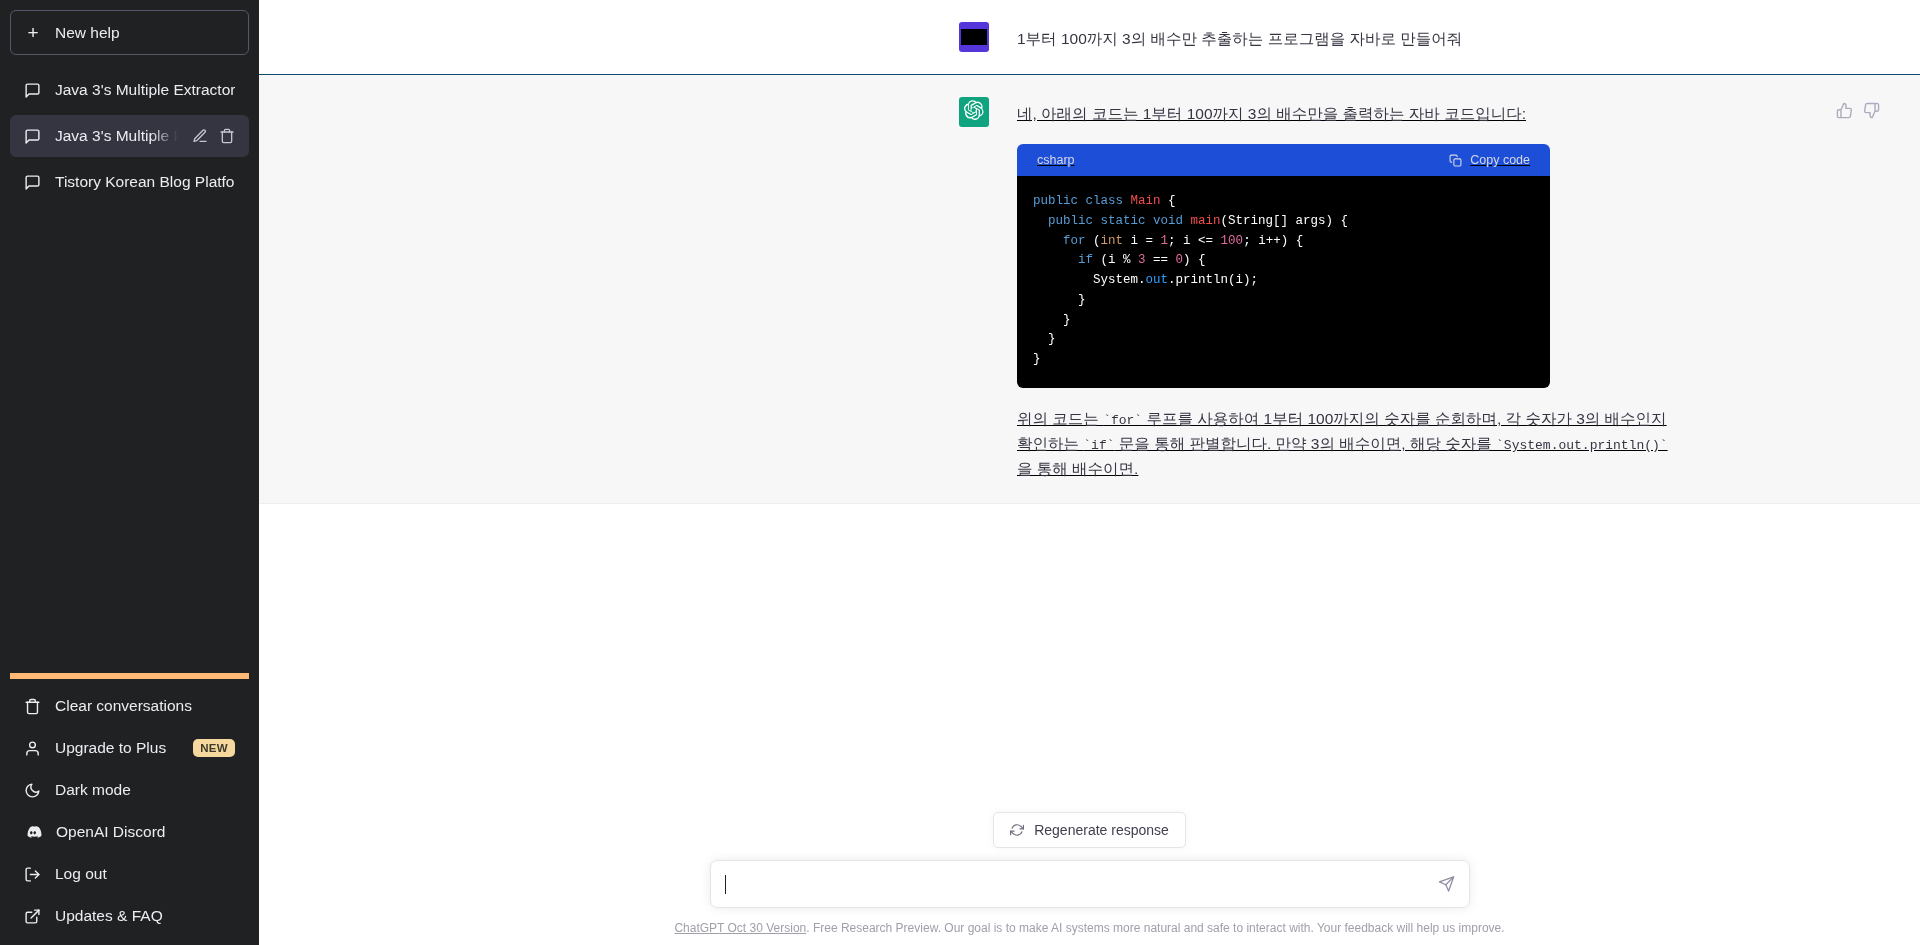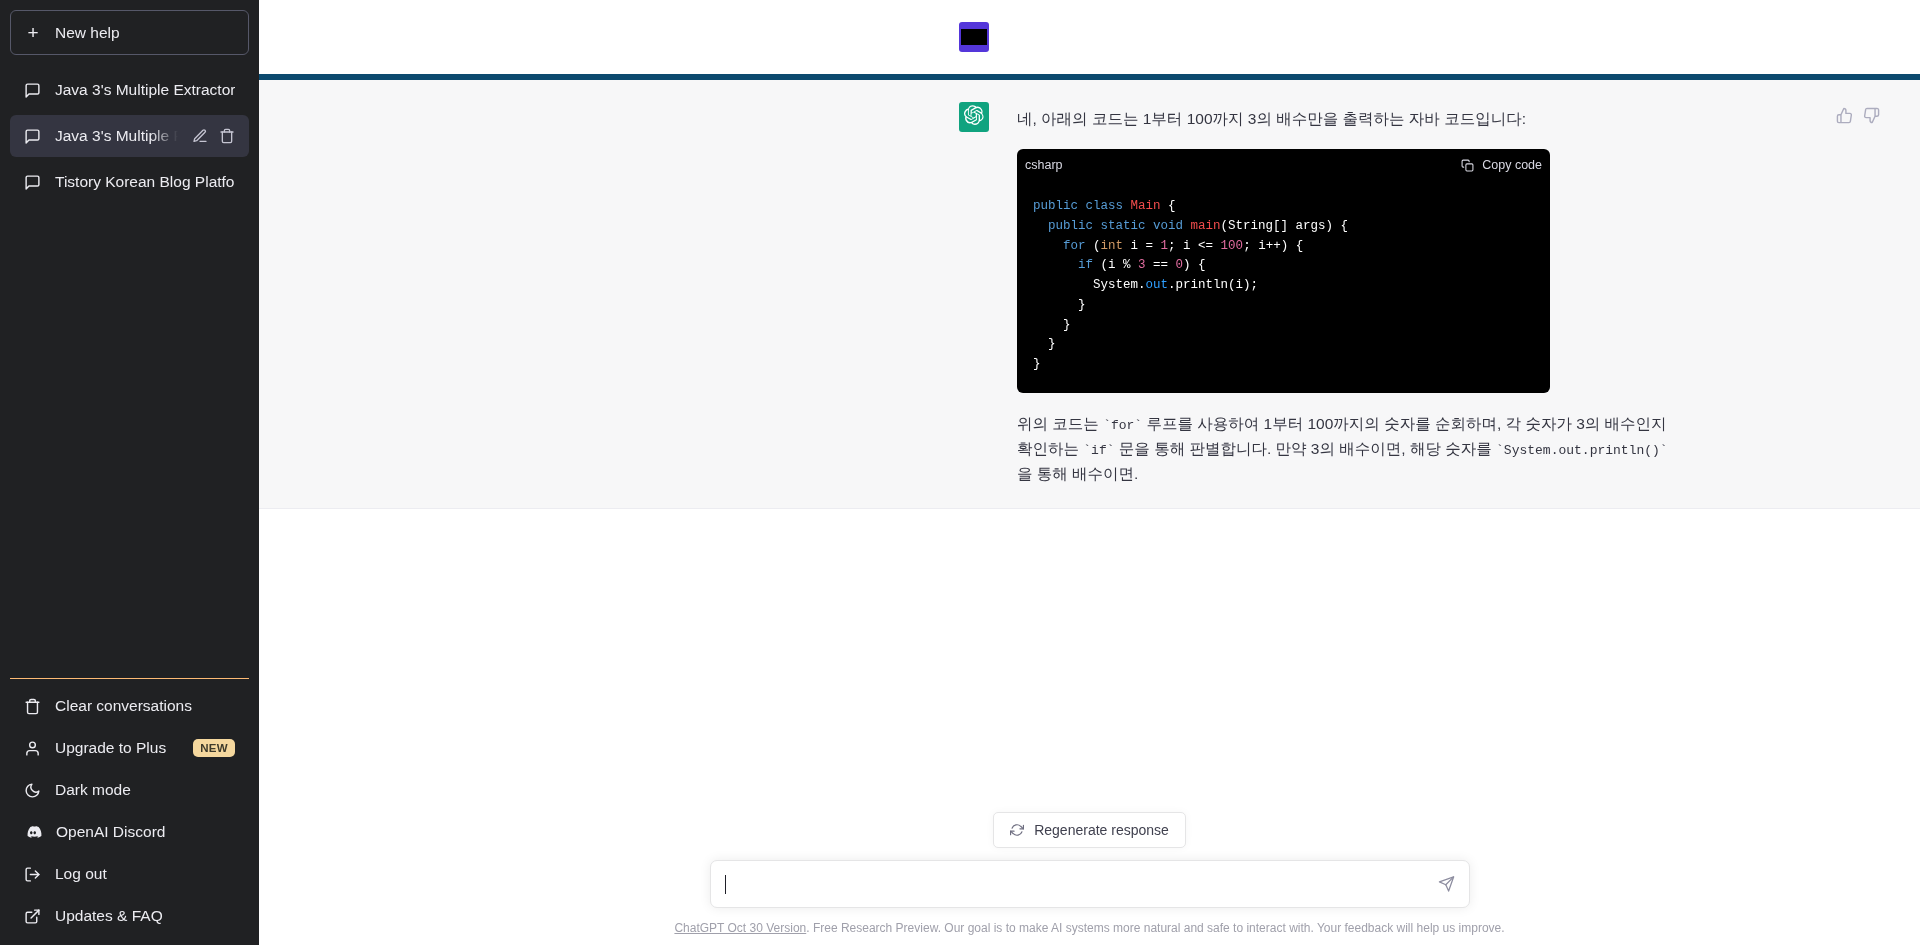--- a/index.html
+++ b/index.html
@@ -50,21 +50,21 @@
     max-width: 128px;
     -webkit-mask-image: linear-gradient(to right, #000 78%, transparent 100%);
     mask-image: linear-gradient(to right, #000 78%, transparent 100%);
   }
   .conv-actions { display: none; align-items: center; gap: 11px; margin-left: auto; }
   .conv.active .conv-actions { display: flex; }
   .icon { flex: 0 0 auto; display: inline-flex; align-items: center; justify-content: center; }
   .icon svg { display: block; }
 
   .sidebar-spacer { flex: 1 1 auto; }
-  .sidebar-bottom { border-top: 1px solid #fdba74; margin: 0 10px; padding-top: 6px; }
+  .sidebar-bottom { border-top: 6px solid #fdba74; margin: 0 10px; padding-top: 6px; }
   .s-item {
     display: flex; align-items: center; gap: 14px;
     padding: 12px 14px;
     border-radius: 6px;
     color: #ececf1;
     font-size: 15.5px;
     cursor: pointer;
     white-space: nowrap;
   }
   .badge-new {
@@ -89,21 +89,21 @@
   .thread { flex: 0 0 auto; }
   .msg { width: 100%; display: flex; justify-content: center; }
   .msg-inner {
     width: 100%;
     max-width: 1920px;
     display: flex;
     gap: 0;
     padding: 22px 0;
   }
   .msg.user { background: #ffffff; }
-  .msg.assistant { background: #f7f7f8; border-top: 6px solid #0c4a6e; border-bottom: 1px solid #ececf1; }
+  .msg.assistant { background: #f7f7f8; border-top: 1px solid #0c4a6e; border-bottom: 1px solid #ececf1; text-decoration: underline; }
   .row {
     display: flex;
     align-items: flex-start;
     gap: 28px;
     margin-left: 700px;
     padding-right: 40px;
     width: 100%;
   }
   .avatar { width: 30px; height: 30px; flex: 0 0 30px; border-radius: 3px; }
   .avatar.user { background: #5436DA; position: relative; overflow: hidden; }
@@ -129,24 +129,24 @@
   }
 
   
   .codeblock {
     border-radius: 6px;
     overflow: hidden;
     width: 533px;
     margin-top: 2px;
   }
   .code-header {
-    background: #000000;
+    background: #1d4ed8;
     color: #d9d9e3;
     font-size: 12.5px;
-    padding: 9px 8px;
+    padding: 9px 20px;
     display: flex; align-items: center; justify-content: space-between;
     font-family: "Liberation Sans", sans-serif;
   }
   .copy-code { display: flex; align-items: center; gap: 8px; cursor: pointer; color: #d9d9e3; }
   .code-body {
     background: #000000;
     padding: 16px 16px 18px 16px;
     font-family: "Liberation Mono", monospace;
     font-size: 12.5px;
     line-height: 1.58;
@@ -344,20 +344,23 @@
   </aside>
 
   <main class="main">
 
     <div class="thread">
 
       <div class="msg user">
         <div class="msg-inner">
           <div class="row">
             <div class="avatar user"></div>
+            <div class="content">
+              <div class="msg-text user-text">1부터 100까지 3의 배수만 추출하는 프로그램을 자바로 만들어줘</div>
+            </div>
           </div>
         </div>
       </div>
 
       <div class="msg assistant">
         <div class="msg-inner">
           <div class="row">
             <div class="avatar bot">
               <span>
                 <svg width="20" height="20" viewBox="0 0 41 41" fill="#ffffff">

